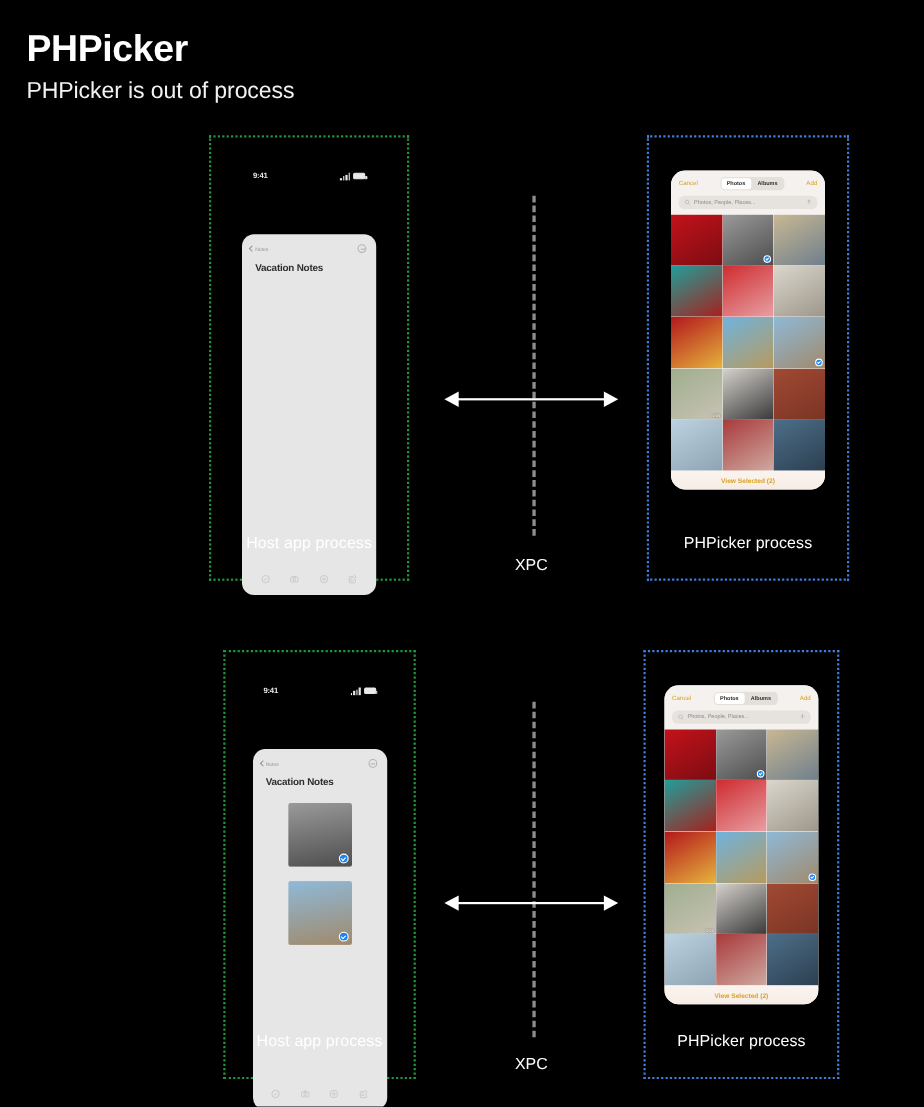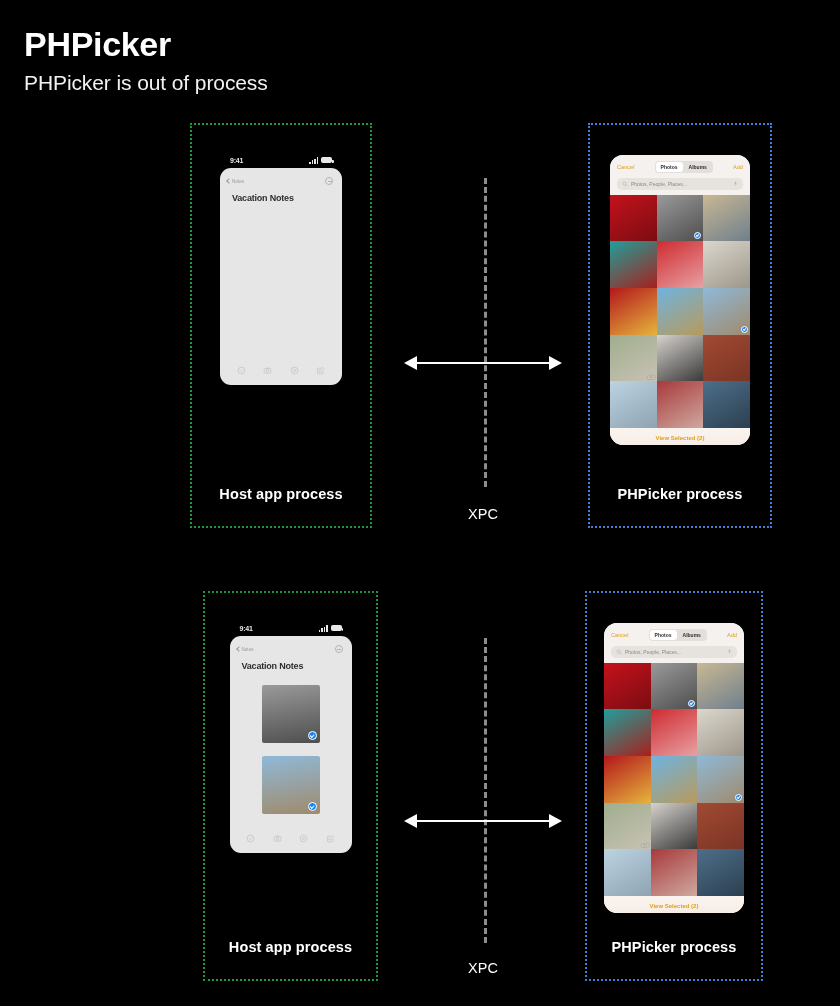--- a/index.html
+++ b/index.html
@@ -33,21 +33,21 @@
     display: flex; flex-direction: column; align-items: center;
   }
   .process-box.blue { border-color: #3f7fd6; }
   .box-host { left: 190px; width: 182px; }
   .box-pick { left: 588px; width: 184px; }
   .row-2 .box-host { left: 203px; width: 175px; }
   .row-2 .box-pick { left: 585px; width: 178px; }
 
   .process-label {
     position: absolute; bottom: 24px; left: 0; right: 0;
-    text-align: center; color: #fff; font-size: 14.5px; font-weight: 700;
+    text-align: center; color: #fff; font-size: 14.5px; font-weight: 400;
     letter-spacing: 0.1px;
   }
 
   
   .phone { position: absolute; left: 50%; transform: translateX(-50%); top: 30px; }
   .statusbar {
     display: flex; align-items: center; justify-content: space-between;
     padding: 0 10px 3px 10px; height: 13px;
   }
   .sb-time { color: #e9e9e9; font-size: 7px; font-weight: 700; letter-spacing: -0.2px; }
@@ -62,22 +62,22 @@
     width: 11px; height: 6px; border: 1px solid #e9e9e9; border-radius: 1.5px;
     position: relative; background: #e9e9e9;
   }
   .sb-batt:after {
     content:''; position:absolute; right:-2.5px; top:1.5px;
     width:1.5px; height:3px; background:#e9e9e9; border-radius:0 1px 1px 0;
   }
 
   
   .screen-notes {
-    width: 122px; height: 217px; background: #e6e6e6;
-    border-radius: 11px; overflow: hidden; position: relative;
+    width: 122px; height: 328px; background: #e6e6e6;
+    border-radius: 11px; overflow: hidden; position: relative; margin-top: 45px;
   }
   .notes-nav {
     display:flex; align-items:center; justify-content:space-between;
     padding: 9px 9px 0 7px;
   }
   .notes-back { display:flex; align-items:center; gap:1px; }
   .chev {
     width:4px; height:4px; border-left:1.1px solid #9a9a9a; border-bottom:1.1px solid #9a9a9a;
     transform: rotate(45deg); display:inline-block;
   }

